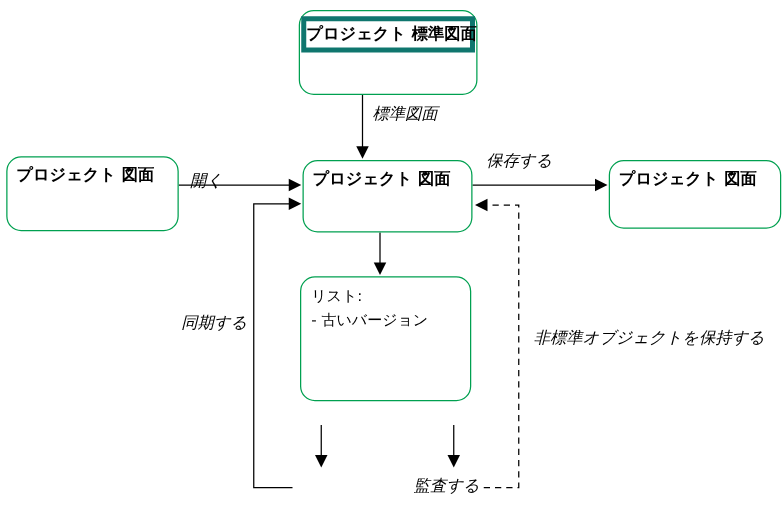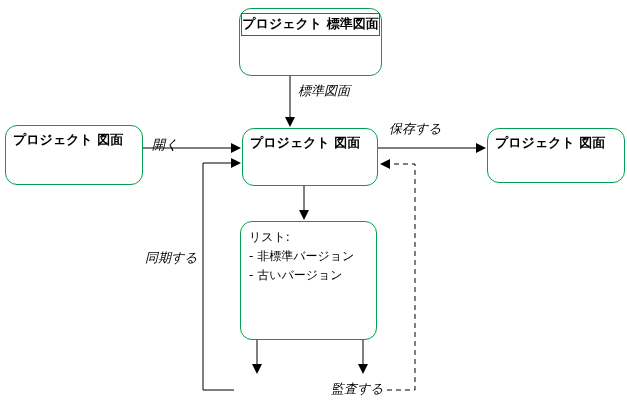--- a/index.html
+++ b/index.html
@@ -36,21 +36,21 @@
     font-size: 13px;
     font-weight: bold;
     color: #000000;
     white-space: nowrap;
     letter-spacing: 0px;
   }
   .node-label.framed {
     left: 1px;
     right: 1px;
     top: 4px;
-    border: 1px solid #0f766e;
+    border: 4px solid #0f766e;
     text-align: center;
     padding: 1px 0 2px 0;
   }
   .list-content {
     position: absolute;
     left: 8px;
     top: 6px;
     font-size: 12px;
     color: #000000;
     line-height: 19px;
@@ -121,33 +121,33 @@
   </div>
 
   <div class="node" style="left:242px; top:128px; width:136px; height:58px;">
     <div class="node-label">プロジェクト 図面</div>
   </div>
 
   <div class="node" style="left:487px; top:128px; width:138px; height:55px;">
     <div class="node-label">プロジェクト 図面</div>
   </div>
 
-  <div class="node" style="left:240px; top:221px; width:137px; height:119px;">
+  <div class="node" style="left:240px; top:221px; width:137px; height:100px;">
     <div class="list-content">
       <div>リスト:</div>
-      <div>- 非標準バージョン</div>
       <div>- 古いバージョン</div>
     </div>
   </div>
 
   <div class="edge-label" style="left:298px; top:82px;">標準図面</div>
 
   <div class="edge-label" style="left:152px; top:116px;margin-top:20px;">開く</div>
 
   <div class="edge-label" style="left:389px; top:120px;">保存する</div>
 
   <div class="edge-label" style="left:145px; top:249px;">同期する</div>
 
 
   <div class="edge-label" style="left:331px; top:380px;">監査する</div>
 
+  <div class="edge-label" style="left:427px; top:261px;">非標準オブジェクトを保持する</div>
 
 </div>
 
 </body></html>

